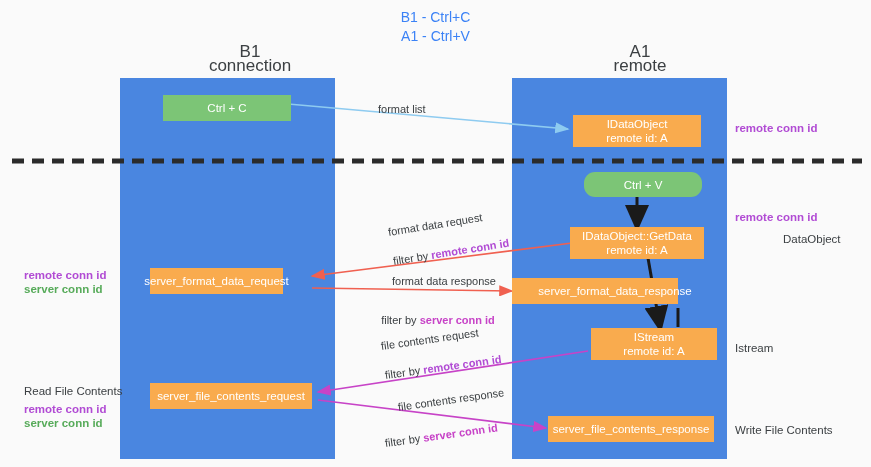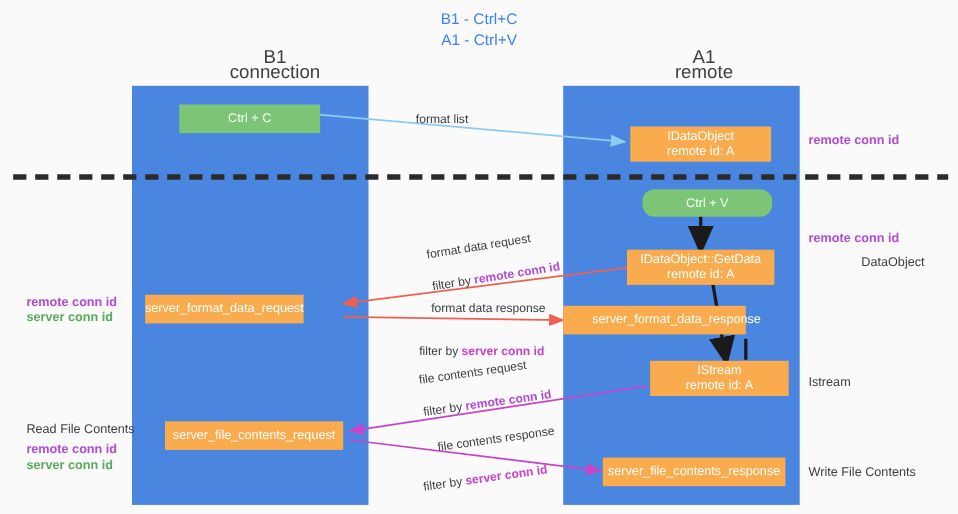--- a/index.html
+++ b/index.html
@@ -148,21 +148,21 @@
 <div class="abs node green" style="left:163px; top:95px;  width:128px; height:26px;">Ctrl + C</div>
 
 <div class="abs node orange" style="left:573px; top:115px; width:128px; height:32px;">IDataObject
 remote id: A</div>
 
 <div class="abs node green" style="left:584px; top:172px; width:118px; height:25px;border-radius:11px;">Ctrl + V</div>
 
 <div class="abs node orange" style="left:570px; top:227px; width:134px; height:32px;">IDataObject::GetData
 remote id: A</div>
 
-<div class="abs node orange" style="left:132px; top:268px; width:144px; height:26px;">server_format_data_request</div>
+<div class="abs node orange" style="left:150px; top:268px; width:133px; height:26px;">server_format_data_request</div>
 
 <div class="abs node orange" style="left:512px; top:278px; width:166px; height:26px;padding-left:40px;">server_format_data_response</div>
 
 <div class="abs node orange" style="left:591px; top:328px; width:126px; height:32px;">IStream
 remote id: A</div>
 
 <div class="abs node orange" style="left:150px; top:383px; width:162px; height:26px;">server_file_contents_request</div>
 
 <div class="abs node orange" style="left:548px; top:416px; width:166px; height:26px;">server_file_contents_response</div>
 

